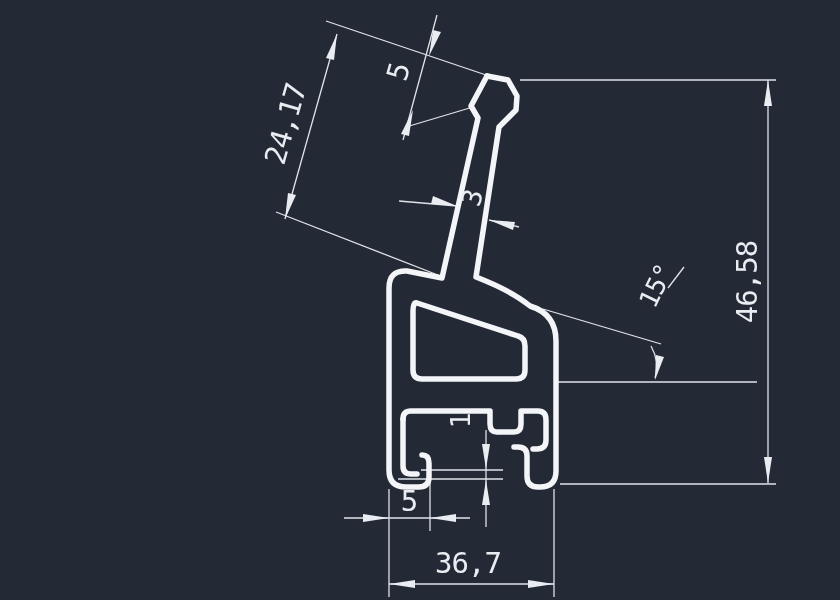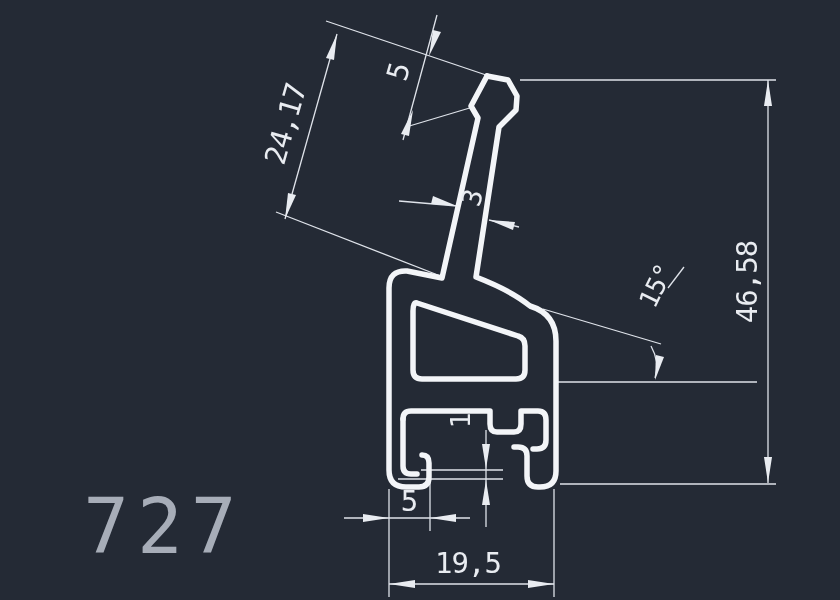--- a/index.html
+++ b/index.html
@@ -117,16 +117,15 @@
     </g>
   </svg>
 
   <div class="dim-label d2417 r74">24,17</div>
   <div class="dim-label d5tip r74">5</div>
   <div class="dim-label d3 r74">3</div>
   <div class="dim-label d15 r64">15°</div>
   <div class="dim-label d4658 r90">46,58</div>
   <div class="dim-label d1 r90">1</div>
   <div class="dim-label d5bot r0">5</div>
-  <div class="dim-label d195 r0">19,5</div>
+  <div class="dim-label d195 r0">36,7</div>
 
-  <div class="part-number">727</div>
 </div>
 
 </body></html>

